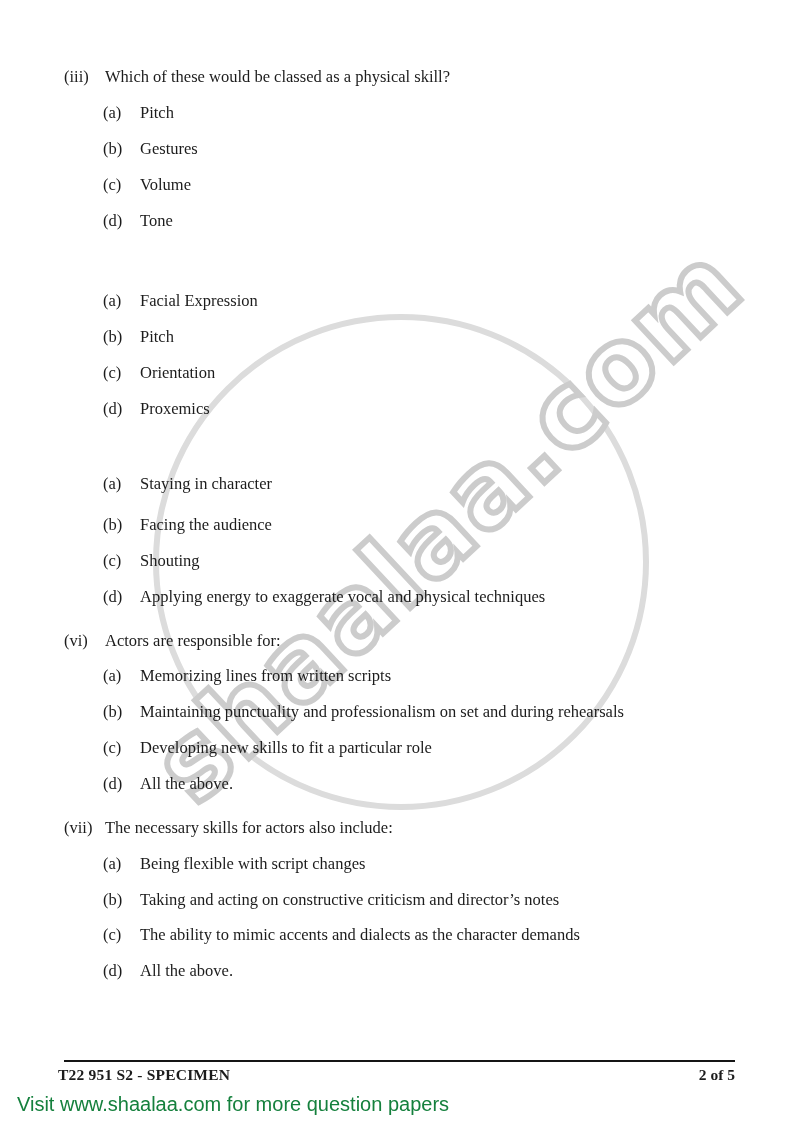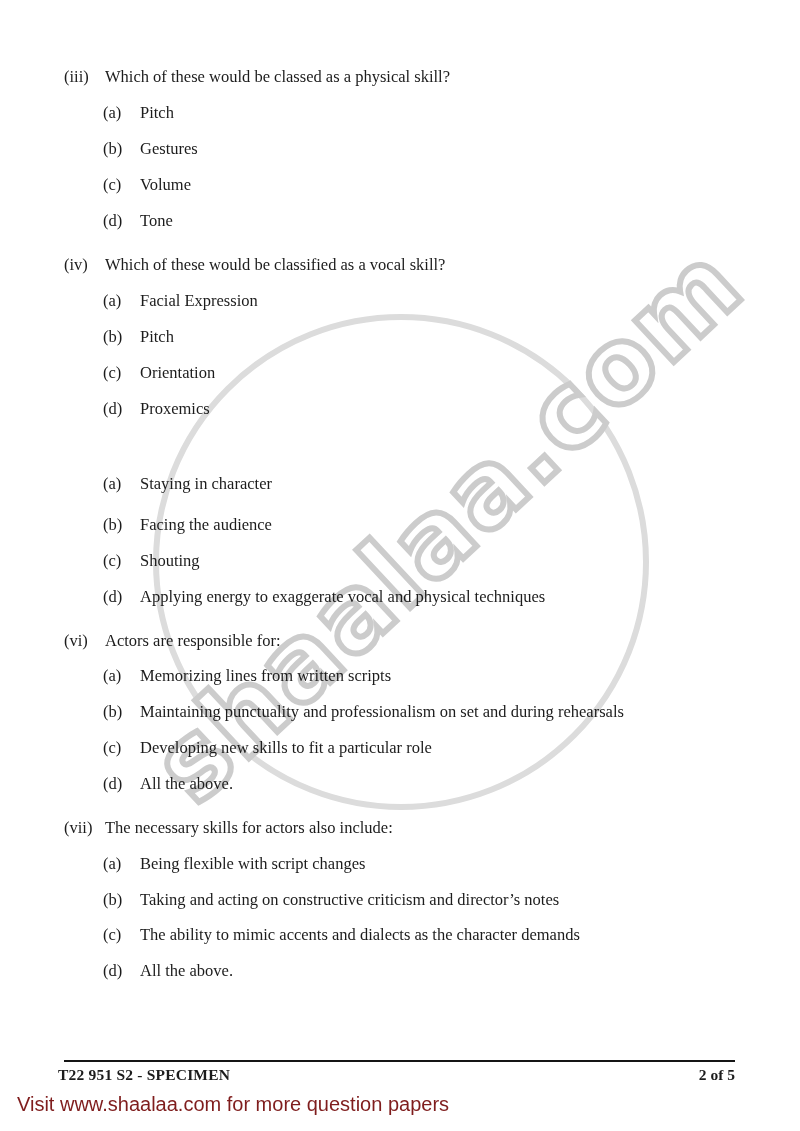--- a/index.html
+++ b/index.html
@@ -36,21 +36,21 @@
   .footer-left {
     position:absolute; left:58px; top:1066px; z-index:1;
     font-size:15.5px; font-weight:bold; letter-spacing:0.2px;
   }
   .footer-right {
     position:absolute; right:65px; top:1066px; z-index:1;
     font-size:15.5px; font-weight:bold;
   }
   .promo-bar {
     position:absolute; left:17px; top:1093px; z-index:1;
-    font-family:"Liberation Sans", sans-serif; font-size:20px; color:#7f1d1d;
+    font-family:"Liberation Sans", sans-serif; font-size:20px; color:#15803d;
   }
 </style>
 </head>
 <body>
 
 <div class="page">
 
   <div class="wm-layer">
     <div class="wm-circle"></div>
     <div class="wm-text">shaalaa.com</div>
@@ -67,23 +67,20 @@
     <div class="row opt-row" style="top:139px">
       <span class="opt-letter">(b)</span><span>Gestures</span>
     </div>
     <div class="row opt-row" style="top:175px">
       <span class="opt-letter">(c)</span><span>Volume</span>
     </div>
     <div class="row opt-row" style="top:211px">
       <span class="opt-letter">(d)</span><span>Tone</span>
     </div>
 
-    <div class="row" style="top:255px">
-      <span class="q-num">(iv)</span><span><span>Which of these would be classified as a vocal skill?</span><span class="u"></span><span></span></span>
-    </div>
     <div class="row opt-row" style="top:291px">
       <span class="opt-letter">(a)</span><span>Facial Expression</span>
     </div>
     <div class="row opt-row" style="top:327px">
       <span class="opt-letter">(b)</span><span>Pitch</span>
     </div>
     <div class="row opt-row" style="top:363px">
       <span class="opt-letter">(c)</span><span>Orientation</span>
     </div>
     <div class="row opt-row" style="top:399px">

